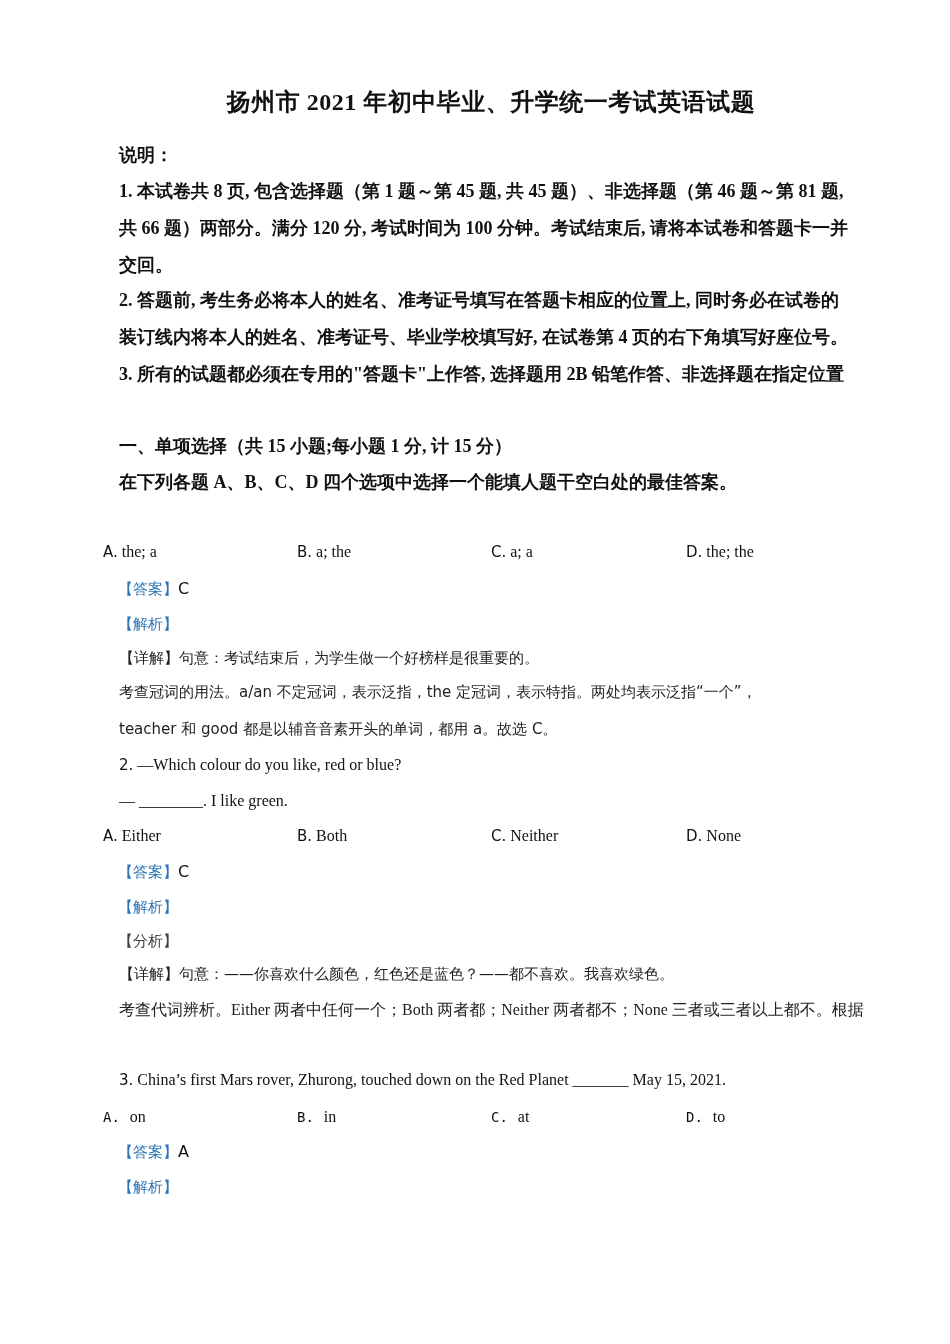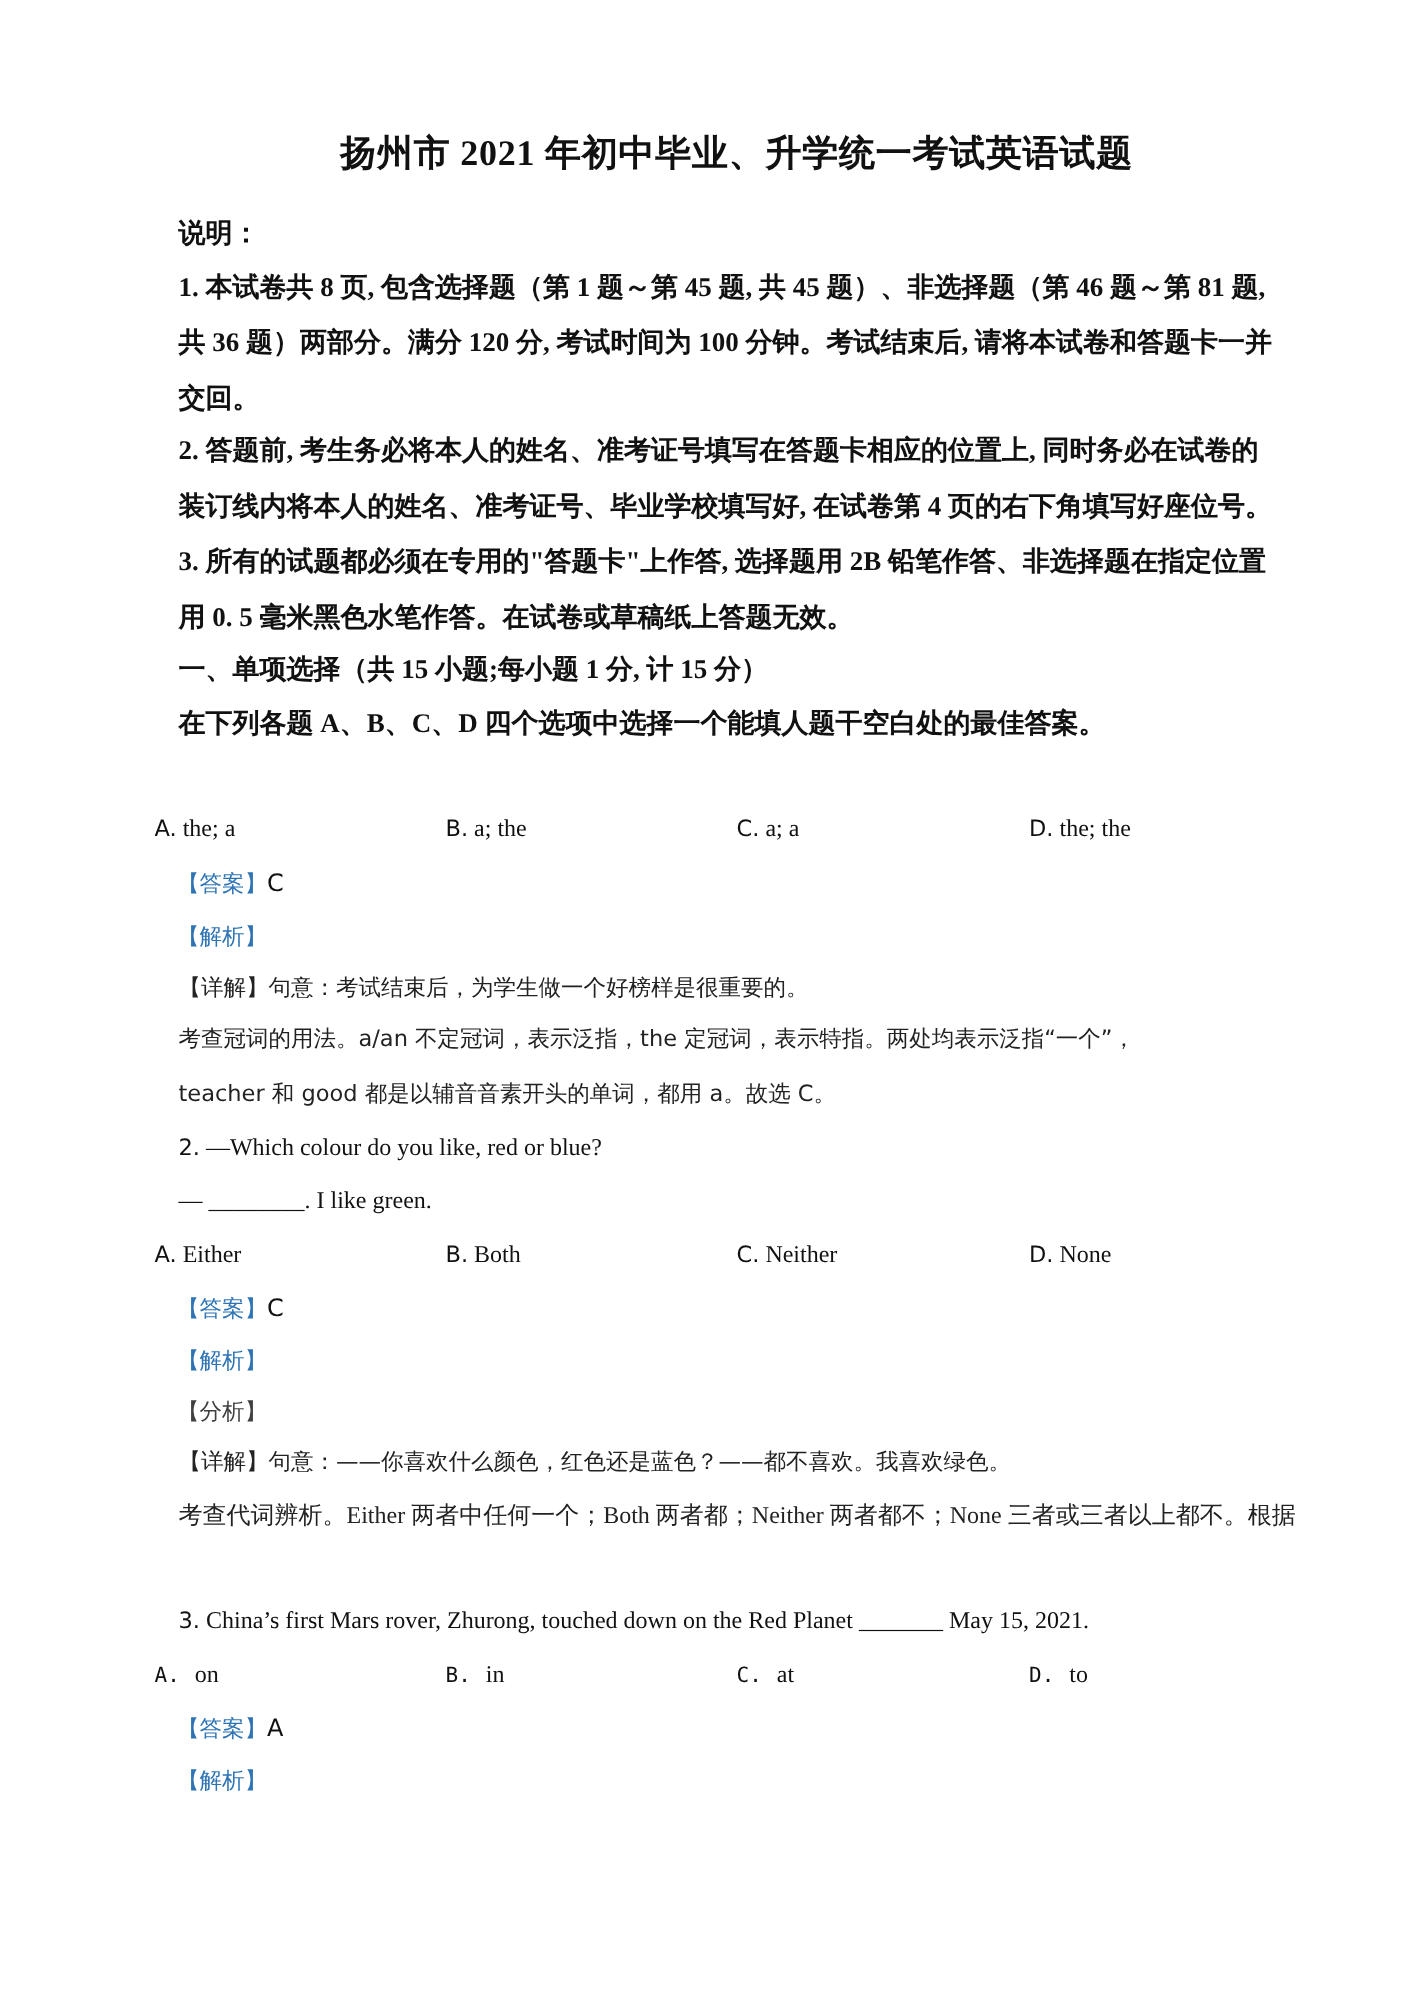--- a/index.html
+++ b/index.html
@@ -21,26 +21,25 @@
   </style>
 </head>
 <body>
 
 <div class="page">
 
   <div class="title">扬州市 2021 年初中毕业、升学统一考试英语试题</div>
 
   <div class="line bold" style="top:143px;">说明：</div>
   <div class="line bold" style="top:179px;">1. 本试卷共 8 页, 包含选择题（第 1 题～第 45 题, 共 45 题）、非选择题（第 46 题～第 81 题,</div>
-  <div class="line bold" style="top:216px;">共 36 题）两部分。满分 120 分, 考试时间为 100 分钟。考试结束后, 请将本试卷和答题卡一并</div>
+  <div class="line bold" style="top:216px;">共 66 题）两部分。满分 120 分, 考试时间为 100 分钟。考试结束后, 请将本试卷和答题卡一并</div>
   <div class="line bold" style="top:253px;">交回。</div>
   <div class="line bold" style="top:288px;">2. 答题前, 考生务必将本人的姓名、准考证号填写在答题卡相应的位置上, 同时务必在试卷的</div>
   <div class="line bold" style="top:325px;">装订线内将本人的姓名、准考证号、毕业学校填写好, 在试卷第 4 页的右下角填写好座位号。</div>
   <div class="line bold" style="top:362px;">3. 所有的试题都必须在专用的"答题卡"上作答, 选择题用 2B 铅笔作答、非选择题在指定位置</div>
-  <div class="line bold" style="top:399px;">用 0. 5 毫米黑色水笔作答。在试卷或草稿纸上答题无效。</div>
 
   <div class="line bold" style="top:434px;">一、单项选择（共 15 小题;每小题 1 分, 计 15 分）</div>
   <div class="line bold" style="top:470px;">在下列各题 A、B、C、D 四个选项中选择一个能填人题干空白处的最佳答案。</div>
 
   <div class="opt" style="left:87px; top:543px;"><span class="optl">A.</span><span> the; a</span></div>
   <div class="opt" style="left:281px; top:543px;"><span class="optl">B.</span><span> a; the</span></div>
   <div class="opt" style="left:475px; top:543px;"><span class="optl">C.</span><span> a; a</span></div>
   <div class="opt" style="left:670px; top:543px;"><span class="optl">D.</span><span> the; the</span></div>
 
   <div class="line" style="left:86px; top:579px;"><span class="label-blue">【答案】</span><span class="ans">C</span></div>

